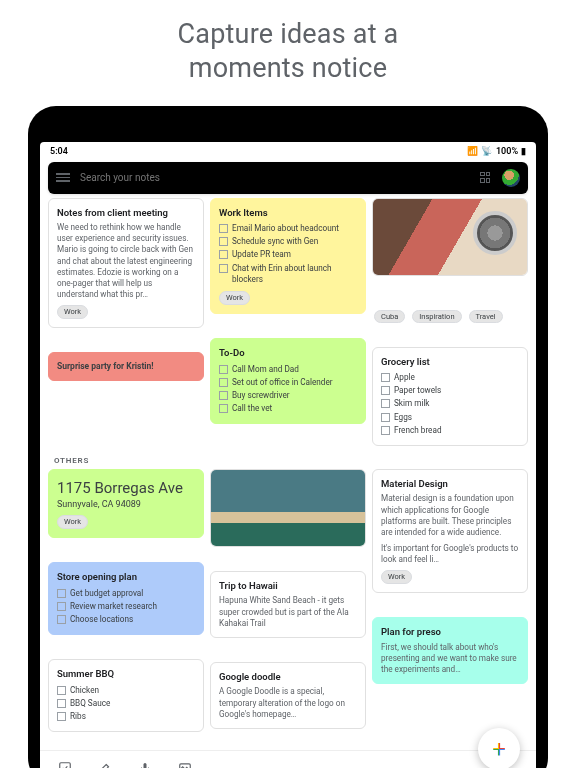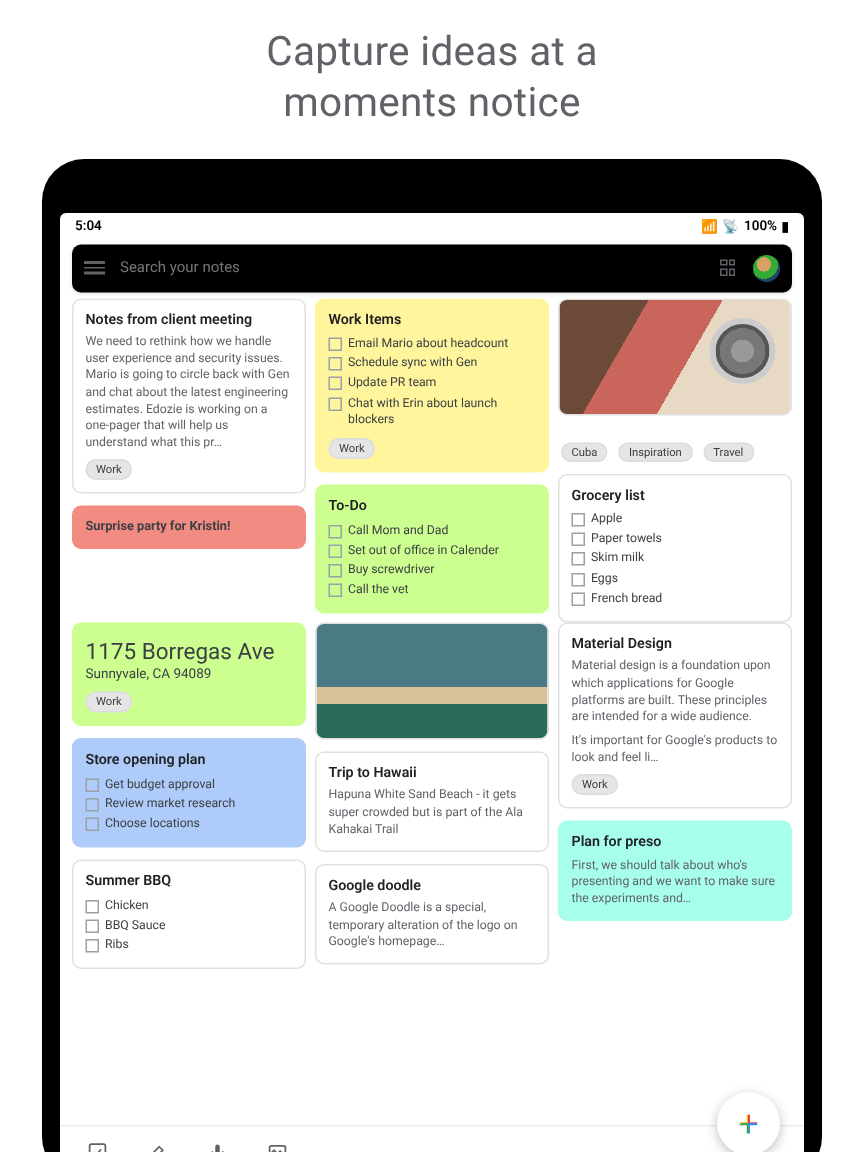--- a/index.html
+++ b/index.html
@@ -30,21 +30,21 @@
   .yellow { background:#fff59d !important; border-color:#fff59d !important;}
   .green  { background:#ccff90 !important; border-color:#ccff90 !important;}
   .salmon { background:#f28b82 !important; border-color:#f28b82 !important;font-weight:bold;}
   .blue   { background:#aecbfa !important; border-color:#aecbfa !important;}
   .teal   { background:#a7ffeb !important; border-color:#a7ffeb !important;}
   .image-card { padding:0; overflow:hidden; height:78px;}
   .image-card .fake-img { width:100%; height:100%; background:
      linear-gradient(120deg,#6b4a3a 0 30%,#c9655a 30% 55%, #e8d9c4 55% 100%); position:relative;}
   .fake-img::after{content:"";position:absolute;right:10px;top:12px;width:36px;height:36px;border:4px solid #ccc;border-radius:50%;background:radial-gradient(circle,#999 0 30%,#777 30% 60%,#555 60%);}
   .tag-row { padding-top:4px; }
-  .col { display:flex; flex-direction:column; gap:8px; }
+  .col { display:flex; flex-direction:column; gap:24px; }
   .columns { padding:0 8px; display:flex; gap:6px; }
   .columns .col { flex:1; min-width:0;}
   .beach { padding:0; height:78px; overflow:hidden;}
   .beach .fake-img2 { width:100%; height:100%; background:
       linear-gradient(180deg,#4a7a84 0 55%, #d7c29a 55% 70%, #2a6b5b 70% 100%); }
   
   .bottombar { position:absolute; bottom:0; left:0; right:0; background:#fff; border-top:1px solid #eee; height:36px; display:flex; align-items:center; gap:26px; padding:0 18px;}
   .bb-icon { width:14px; height:14px; color:#5f6368; display:flex; align-items:center; justify-content:center;}
   .fab { position:absolute; right:16px; bottom:16px; width:42px; height:42px; border-radius:50%; background:#fff; box-shadow:0 2px 8px rgba(0,0,0,0.25); display:flex; align-items:center; justify-content:center;}
   .fab .plus { font-size:24px; font-weight:400; background: conic-gradient(#ea4335 0 25%, #4285f4 25% 50%, #34a853 50% 75%, #fbbc04 75% 100%); -webkit-background-clip:text; background-clip:text; color:transparent; line-height:1;}
@@ -138,20 +138,21 @@
           <li>Apple</li>
           <li>Paper towels</li>
           <li>Skim milk</li>
           <li>Eggs</li>
           <li>French bread</li>
          </ul>
        </div>
      </div>
    </div>
 
+   <div class="section-label">OTHERS</div>
 
    <div class="columns">
      <div class="col">
        <div class="card green">
          <div style="font-size:15px;">1175 Borregas Ave</div>
          <div style="font-size:9px;">Sunnyvale, CA 94089</div>
          <span class="tag">Work</span>
        </div>
        <div class="card blue">
          <div class="card-title">Store opening plan</div>

